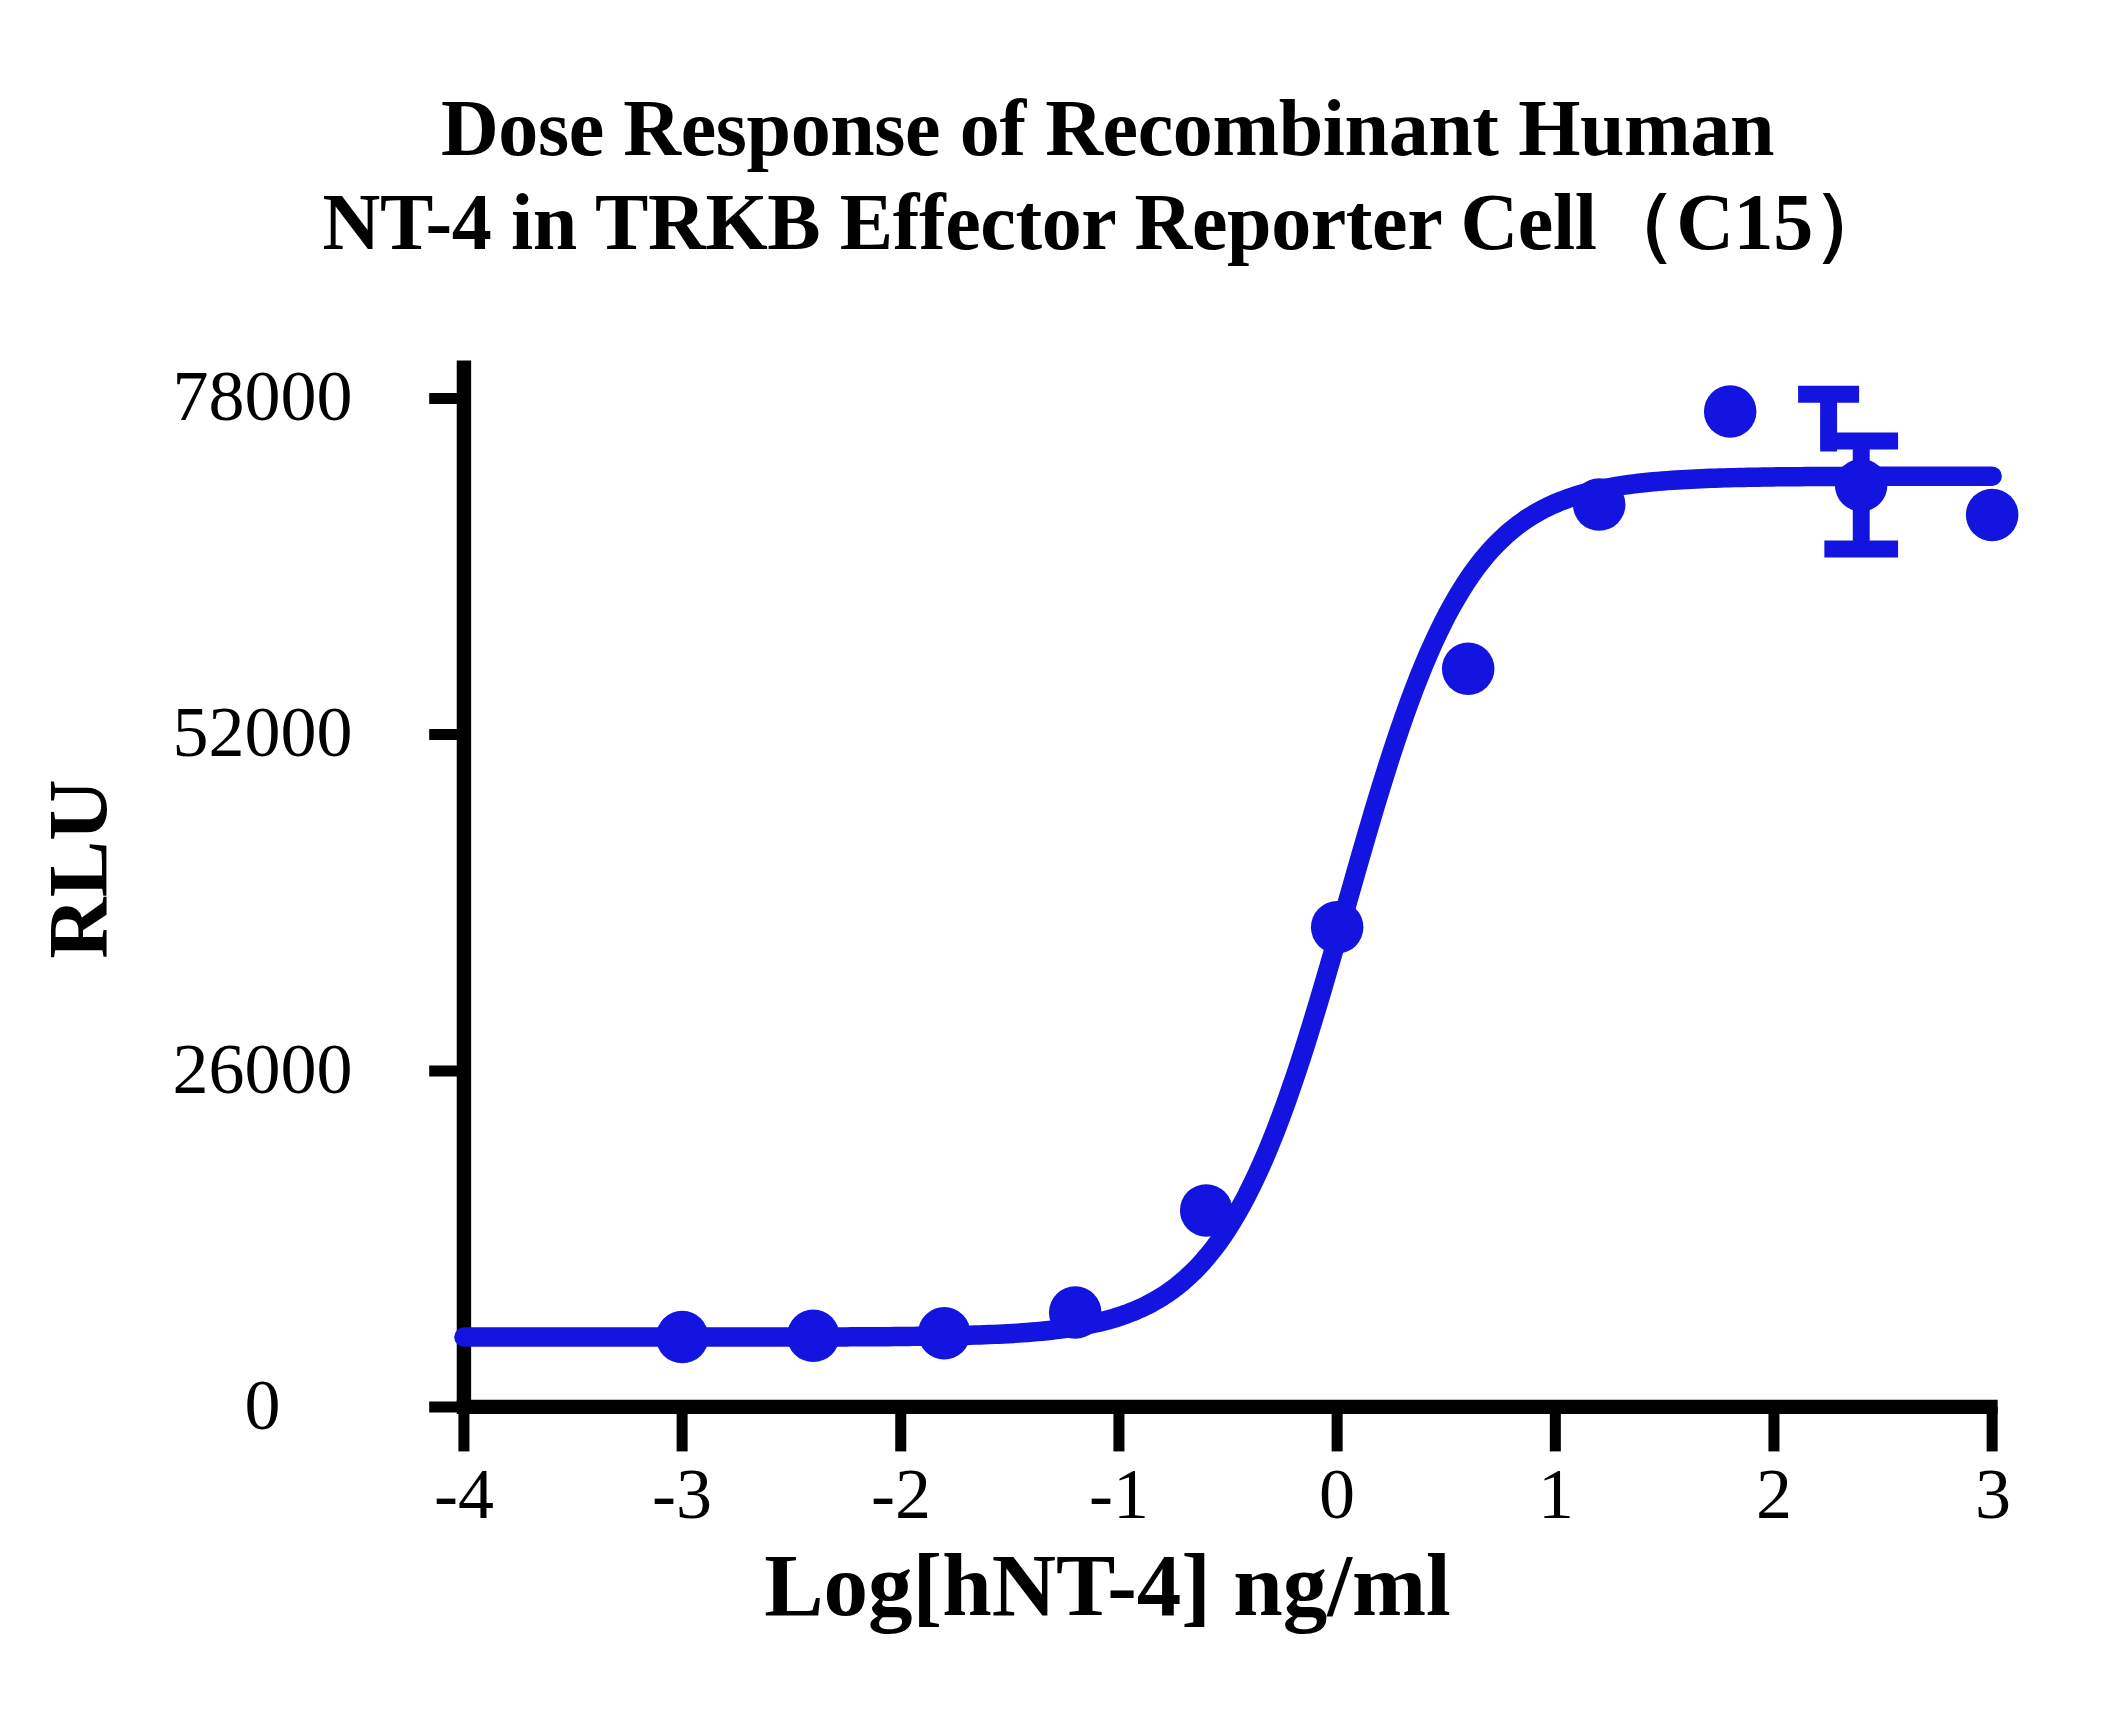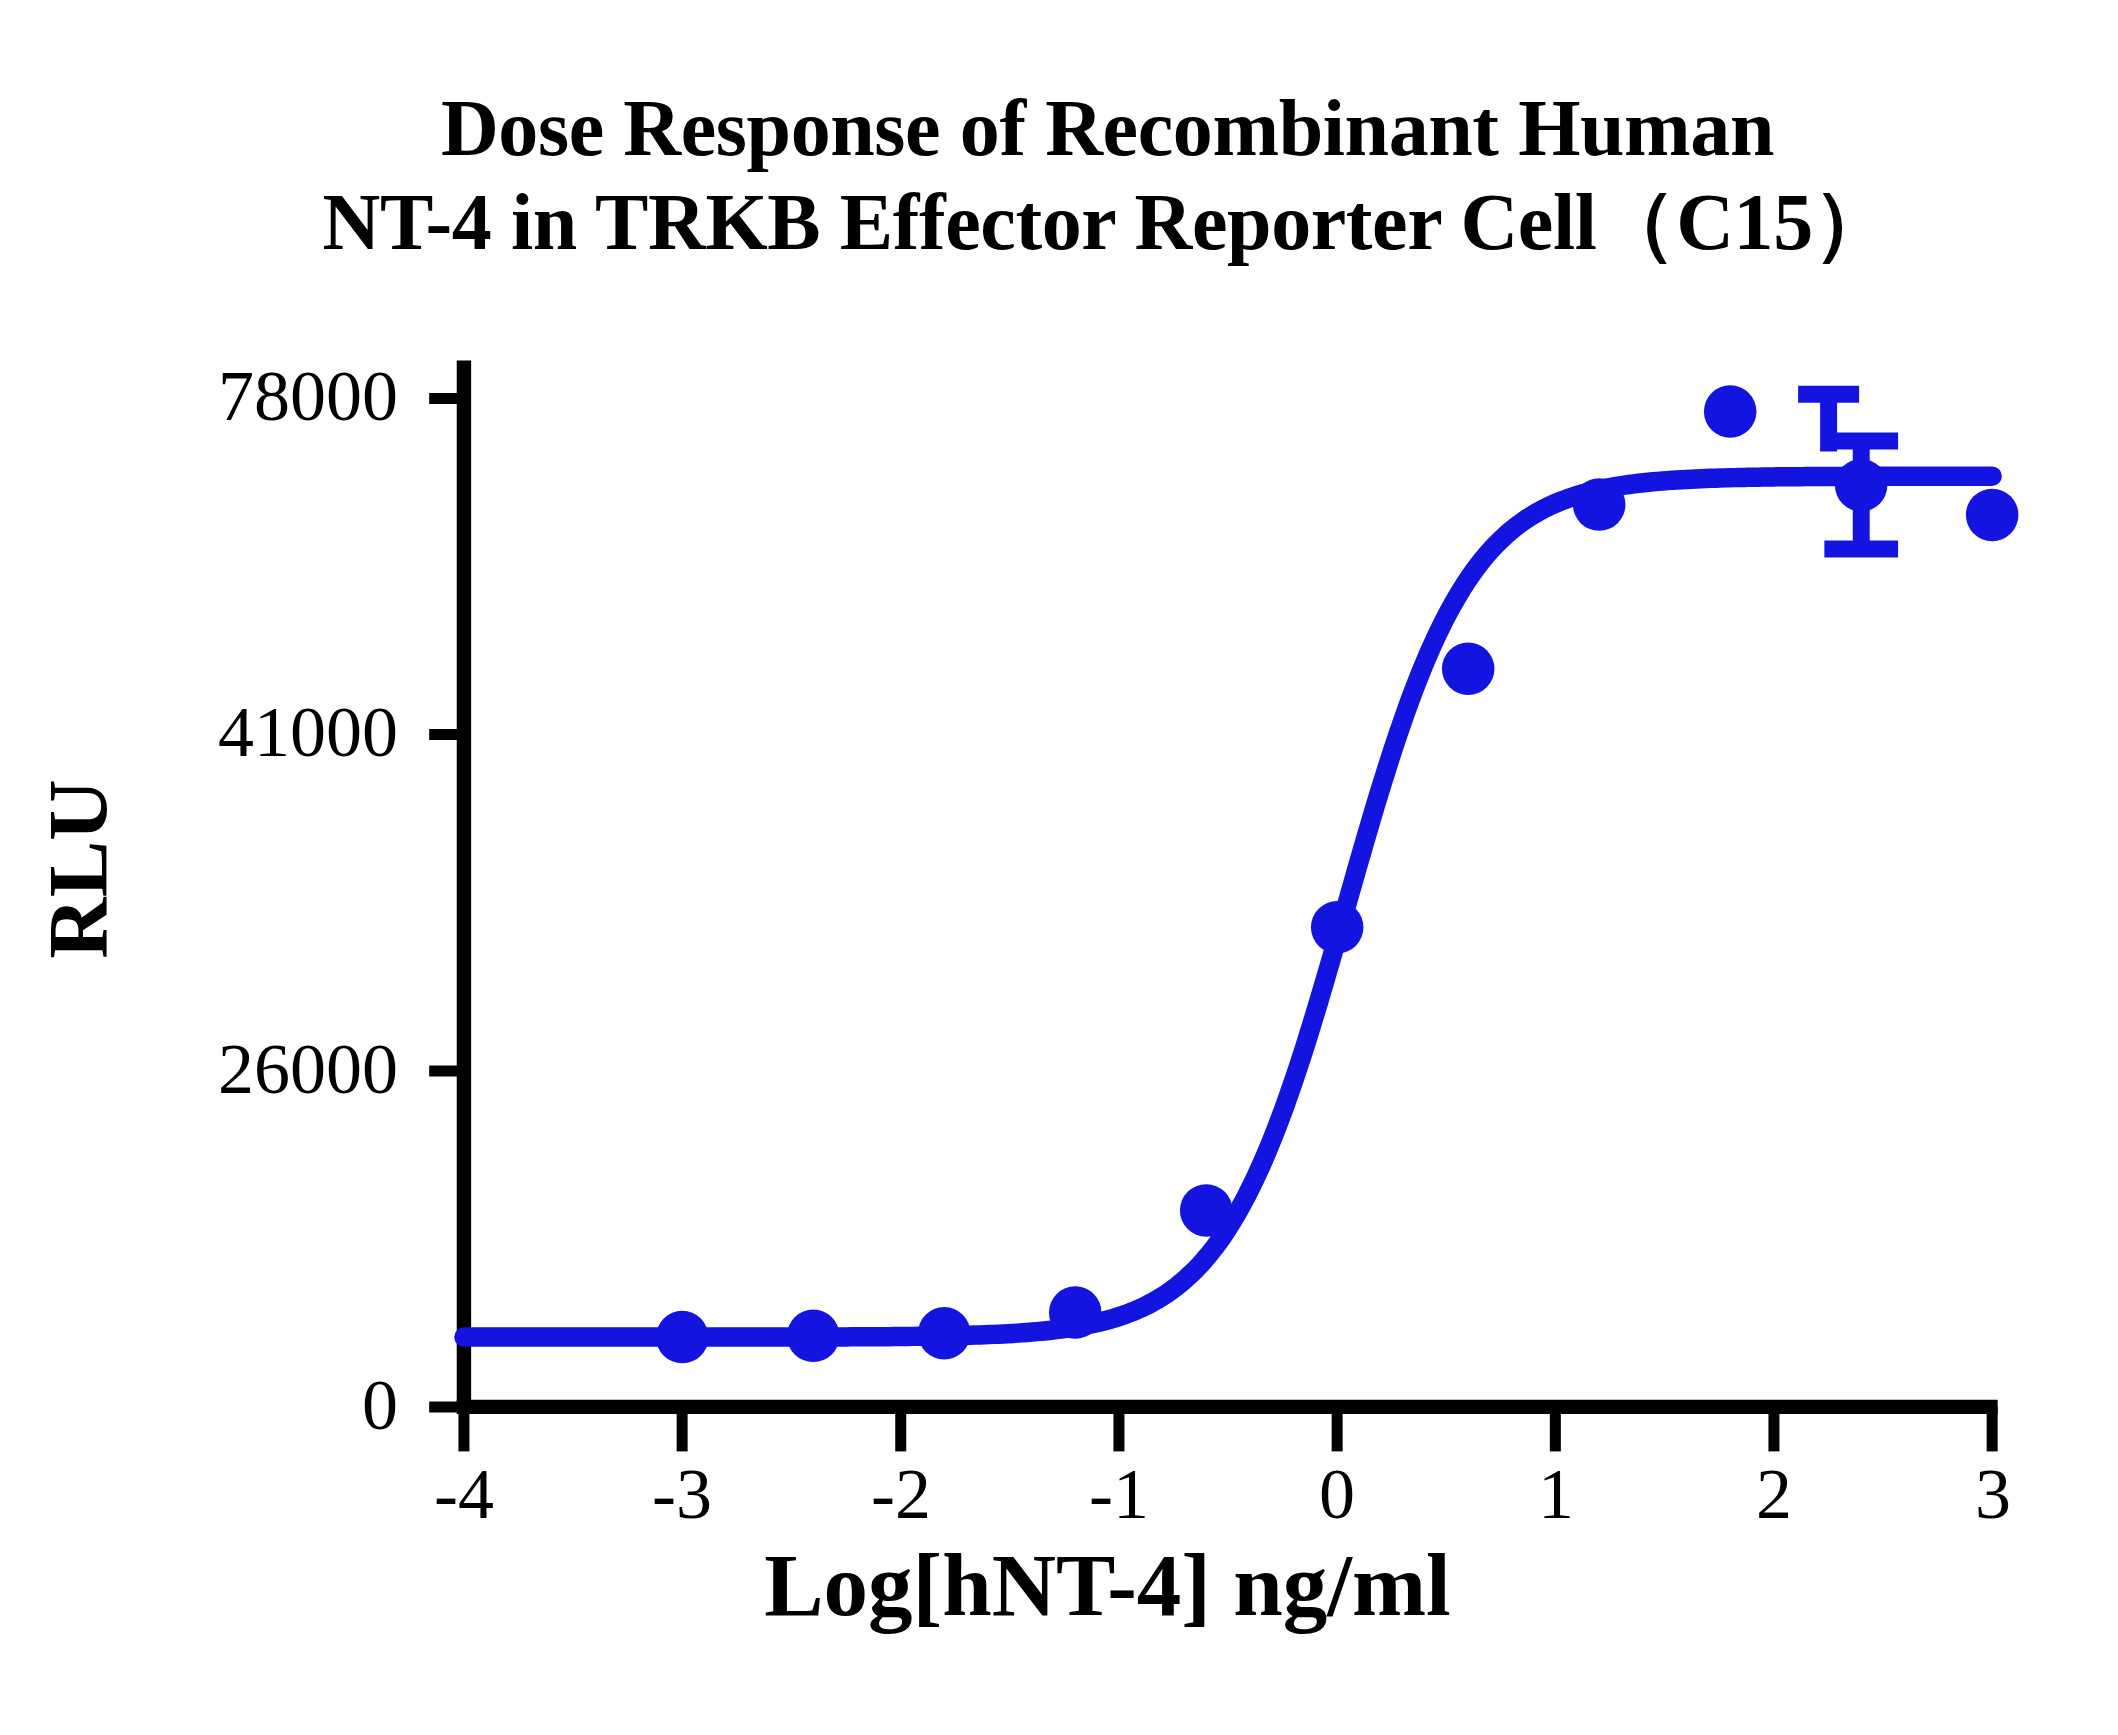--- a/index.html
+++ b/index.html
@@ -37,21 +37,21 @@
     left: 0;
     top: 0;
     width: 2215px;
     height: 1736px;
   }
   #plot-svg { display: block; }
 
   
   .ytick-label {
     position: absolute;
-    text-align: right;
+    text-align: center;
     font-size: 72px;
     line-height: 1;
     color: #000000;
     white-space: nowrap;
   }
   .xtick-label {
     position: absolute;
     text-align: center;
     font-size: 72px;
     line-height: 1;
@@ -154,21 +154,21 @@
           <circle cx="3774.5" cy="1190.2" r="62" fill="#1414E0"></circle>
           <circle cx="4083.7" cy="970.5" r="62" fill="#1414E0"></circle>
           <circle cx="4392.8" cy="1144.4" r="62" fill="#1414E0"></circle>
           <circle cx="4702.0" cy="1214.6" r="62" fill="#1414E0"></circle>
         </g>
     </svg>
   </div>
 
   <div class="ytick-label" style="left:127px;  top:1369px; width:271px;">0</div>
   <div class="ytick-label" style="left:127px;  top:1033px; width:271px;">26000</div>
-  <div class="ytick-label" style="left:127px;  top:696px; width:271px;">41000</div>
+  <div class="ytick-label" style="left:127px;  top:696px; width:271px;">52000</div>
   <div class="ytick-label" style="left:127px;  top:360px;  width:271px;">78000</div>
 
   <div class="xtick-label" style="left:396px;  top:1458px; width:136px;">-4</div>
   <div class="xtick-label" style="left:614px; top:1458px; width:136px;">-3</div>
   <div class="xtick-label" style="left:833px; top:1458px; width:136px;">-2</div>
   <div class="xtick-label" style="left:1051px; top:1458px; width:136px;">-1</div>
   <div class="xtick-label" style="left:1269px; top:1458px; width:136px;">0</div>
   <div class="xtick-label" style="left:1488px; top:1458px; width:136px;">1</div>
   <div class="xtick-label" style="left:1706px; top:1458px; width:136px;">2</div>
   <div class="xtick-label" style="left:1925px; top:1458px; width:136px;">3</div>

